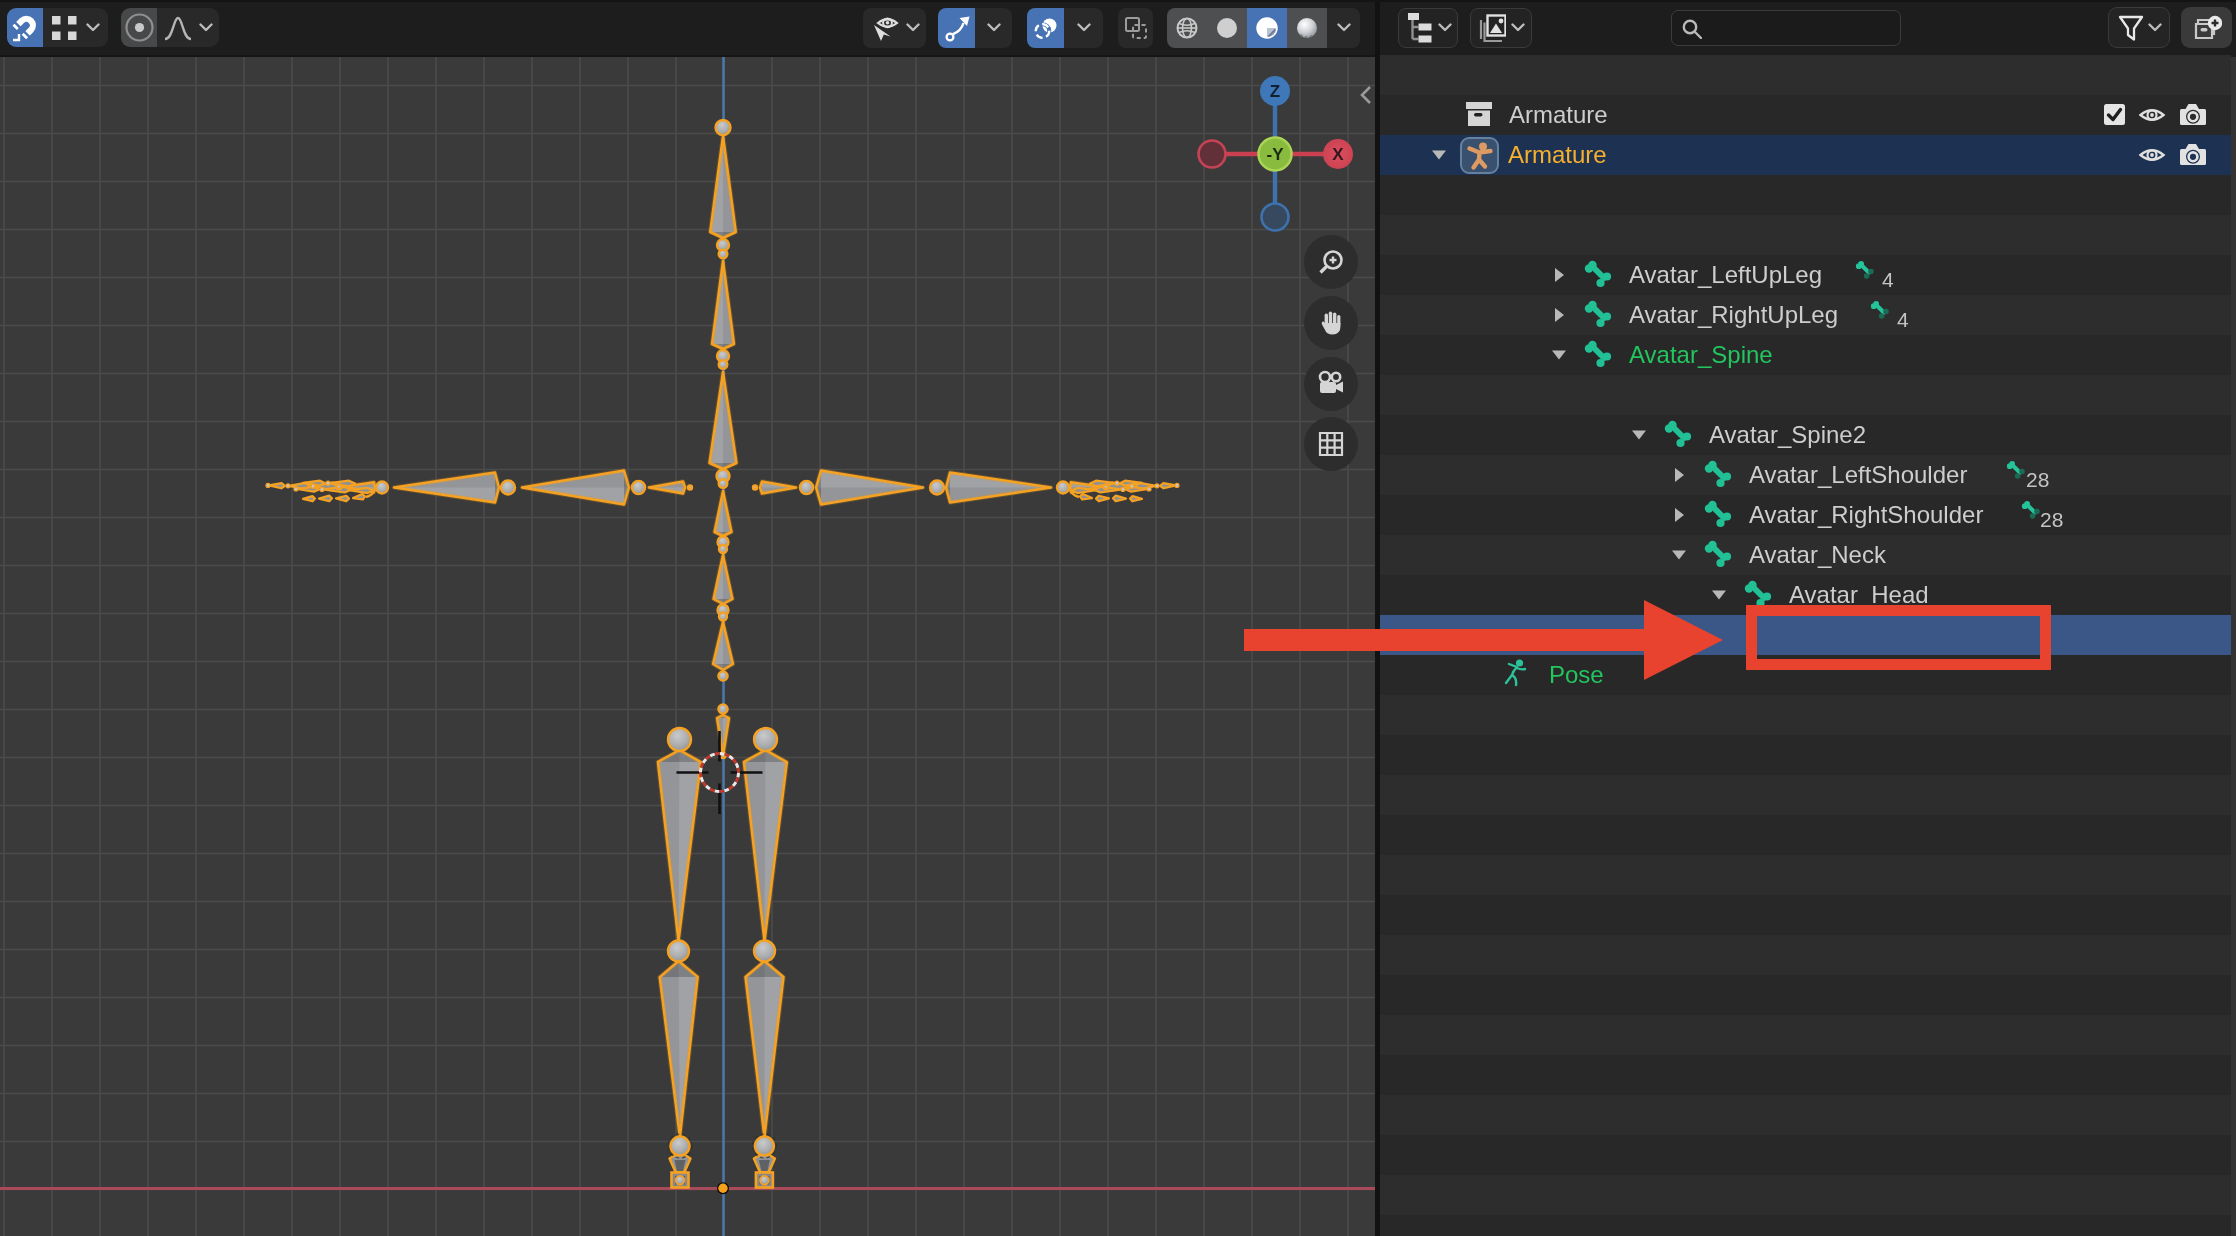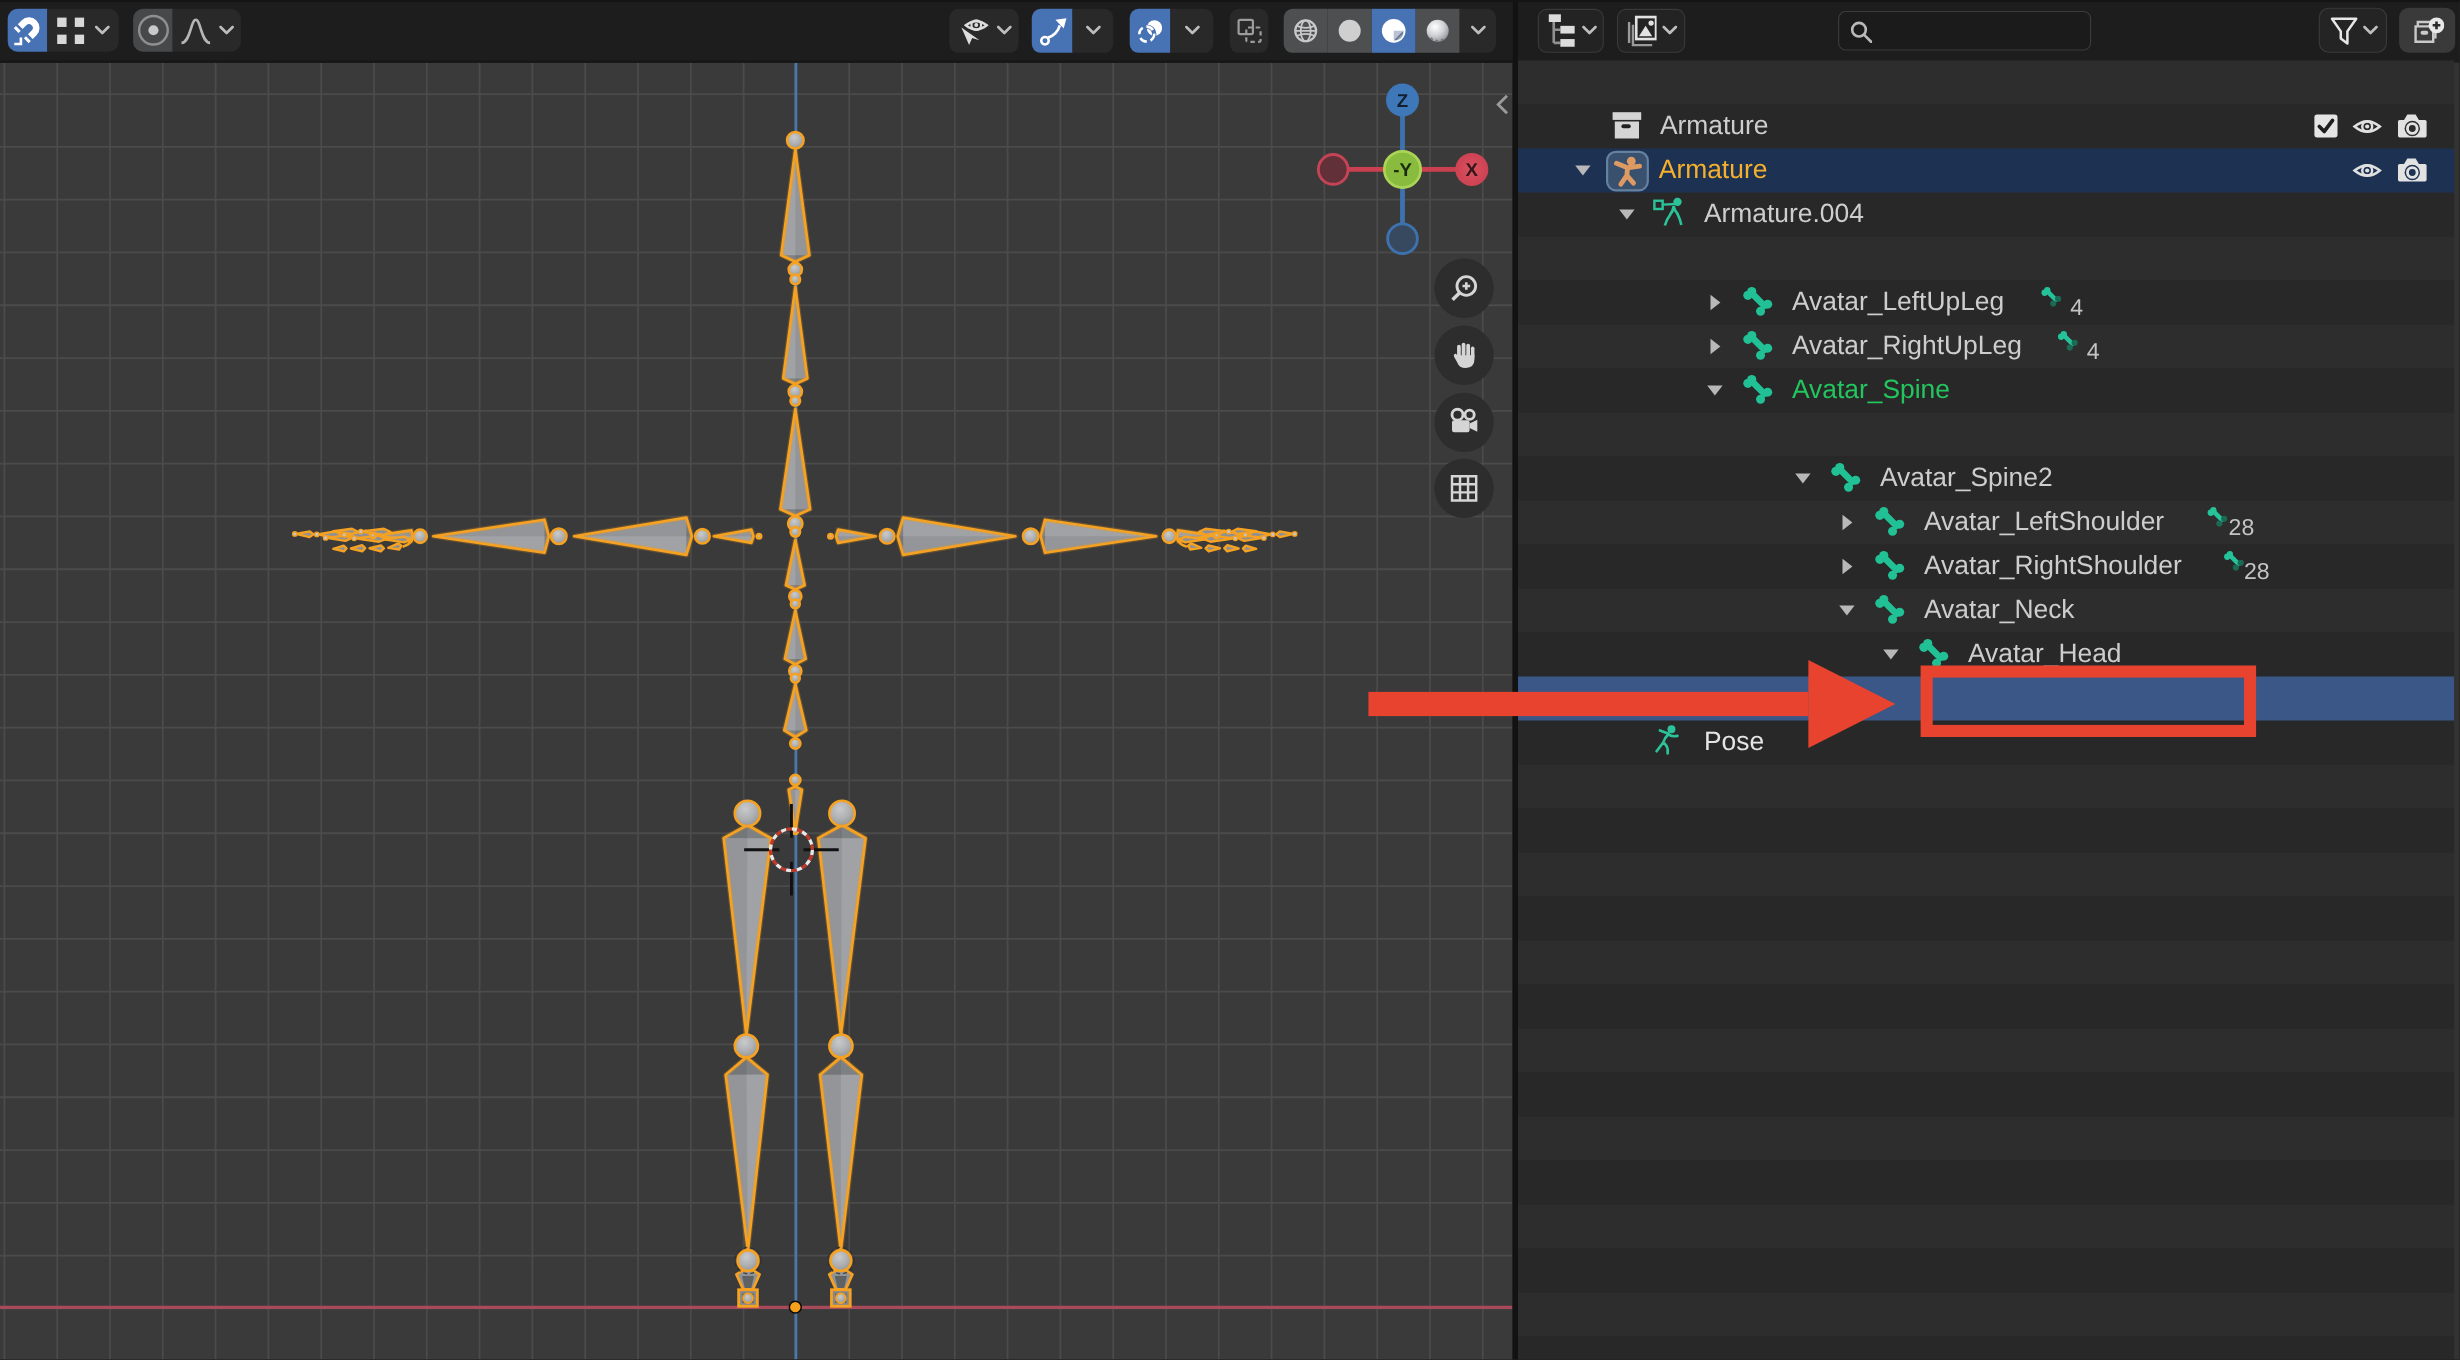--- a/index.html
+++ b/index.html
@@ -525,33 +525,20 @@
           <circle cx="14" cy="11" r="4.5" fill="none" stroke="#e0e0e0" stroke-width="2.2"></circle>
           <circle cx="14" cy="11" r="1.9" fill="#e0e0e0"></circle>
         </svg></div>
       <div class="abs" style="left:801px;top:7px"><svg width="28" height="26" viewBox="0 0 28 26" style="">
           <rect x="1" y="7" width="26" height="16" rx="1.5" fill="#e2e2e2"></rect>
           <path d="M6.5 7 L9.5 2 H17 L20 7 Z" fill="#e2e2e2"></path>
           <circle cx="14" cy="14.8" r="7" fill="#1d3252"></circle>
           <circle cx="14" cy="14.8" r="4.4" fill="none" stroke="#e2e2e2" stroke-width="2.6"></circle>
         </svg></div>
     </div>
-<div class="row" style="top:175px">
-      <div class="abs" style="left:92px;top:11px"><svg width="18" height="18" viewBox="0 0 18 18" style="">
-          <path d="M2 4.5 L16 4.5 L9 13.5 Z" fill="#b8b8b8"></path>
-        </svg></div>
-      <div class="abs" style="left:124px;top:3px"><svg width="30" height="30" viewBox="0 0 30 30" style="">
-          <rect x="2" y="4.5" width="7.5" height="7.5" fill="none" stroke="#2cc29a" stroke-width="2.2"></rect>
-          <line x1="9.5" y1="8" x2="21.5" y2="7.5" stroke="#2cc29a" stroke-width="2.2"></line>
-          <circle cx="23" cy="5.5" r="3.8" fill="#2cc29a"></circle>
-          <path d="M19.5 9.5 Q19 14 16 17.5 M19.5 9.5 Q20.5 14 23.5 17" fill="none" stroke="#2cc29a" stroke-width="2.4"></path>
-          <path d="M16.5 17 Q13 21.5 11.5 27 M23 16.5 Q25.5 21.5 26.5 26.5" fill="none" stroke="#2cc29a" stroke-width="2.4"></path>
-        </svg></div>
-      <div class="abs rowtxt" style="left:171px;top:6px;color:#cdcdcd">Armature.004</div>
-    </div>
 <div class="row" style="top:255px">
       <div class="abs" style="left:172px;top:11px"><svg width="18" height="18" viewBox="0 0 18 18" style="">
           <path d="M5 2 L14 9 L5 16 Z" fill="#b8b8b8"></path>
         </svg></div>
       <div class="abs" style="left:204px;top:3px"><svg width="33" height="33" viewBox="0 0 33 33" style="">
           <g transform="scale(1.0)">
             <path d="M10 8 L22 20" stroke="#21c095" stroke-width="6" stroke-linecap="round"></path>
             <circle cx="7" cy="10.5" r="4.2" fill="#21c095"></circle>
             <circle cx="10.5" cy="7" r="4.2" fill="#21c095"></circle>
             <circle cx="25" cy="18.5" r="4.1" fill="#21c095"></circle>
@@ -703,21 +690,21 @@
             <circle cx="18.5" cy="25" r="4.1" fill="#21c095"></circle>
           </g>
         </svg></div>
       <div class="abs rowtxt" style="left:411px;top:6px;color:#cdcdcd">Avatar_Head</div>
     </div>
 <div class="row" style="top:655px">
       <div class="abs" style="left:124px;top:3px"><svg width="28" height="30" viewBox="0 0 28 30" style="">
           <circle cx="17.5" cy="5" r="3.6" fill="#2cc29a"></circle>
           <path d="M15 9 Q11 13 10 17 M15 9 L7 6 M15 10 Q19 12 23 11 M10 17 L4 25 M10 17 Q15 20 14 27" fill="none" stroke="#2cc29a" stroke-width="2.4" stroke-linecap="round"></path>
         </svg></div>
-      <div class="abs rowtxt" style="left:171px;top:6px;color:#e5e5e5">Pose</div>
+      <div class="abs rowtxt" style="left:171px;top:6px;color:#22c55e">Pose</div>
     </div>
 <div class="abs" style="left:1193px;top:72px;width:164px;height:164px"><svg width="164" height="164" viewBox="-82 -82 164 164">
         <defs>
           <radialGradient id="rball" cx="50%" cy="45%" r="65%">
             <stop offset="0%" stop-color="#d4505f"></stop>
             <stop offset="100%" stop-color="#c03a4c"></stop>
           </radialGradient>
         </defs>
         <line x1="-63" y1="0" x2="63" y2="0" stroke="#cb4050" stroke-width="4.4"></line>
         <line x1="0" y1="-63" x2="0" y2="63" stroke="#3d72ae" stroke-width="4.4"></line>

